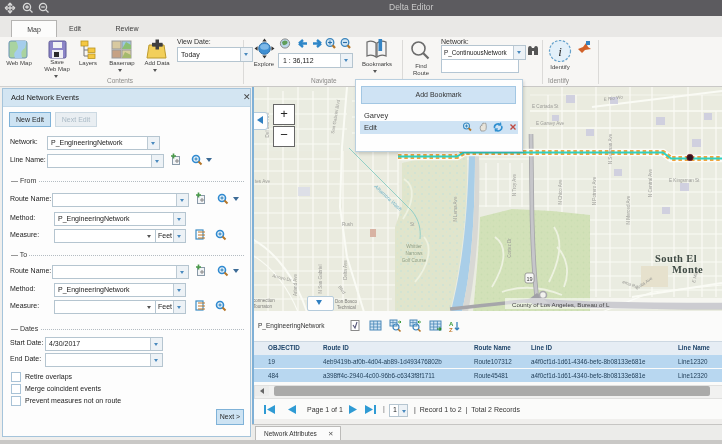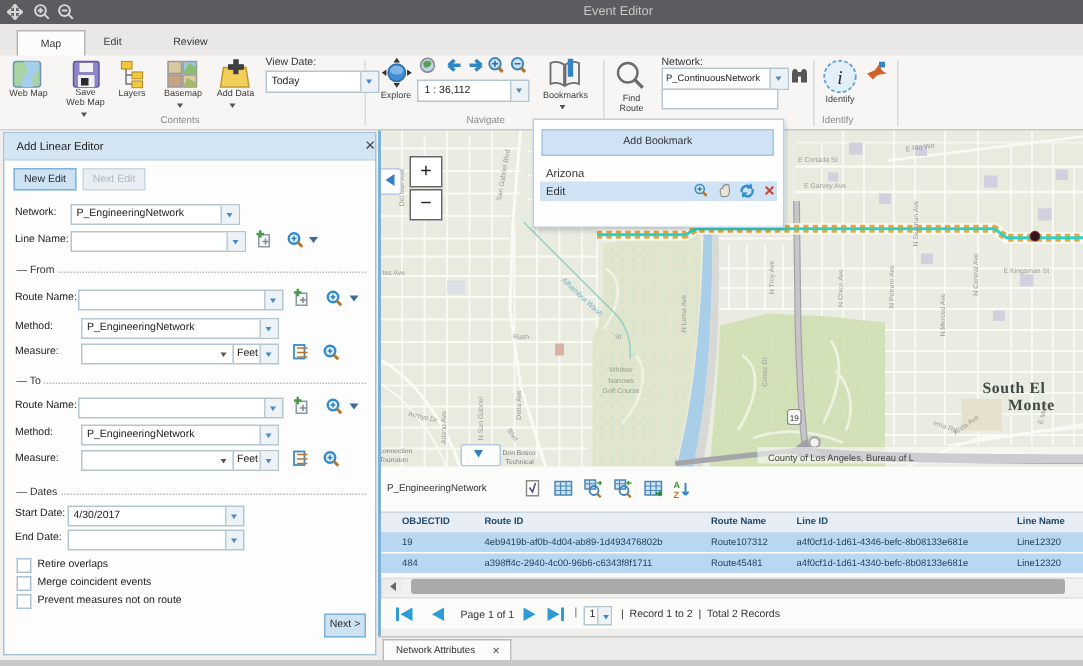--- a/index.html
+++ b/index.html
@@ -38,21 +38,21 @@
   .td{font-size:6.3px;color:#24425c;white-space:nowrap;}
   
   #btmbar{left:252px;top:424px;width:470px;height:16px;background:#ececea;border-top:1px solid #c6c5c3;}
   #btmtab{left:255px;top:426px;width:84px;height:14px;background:#fbfbfb;border:1px solid #bcbbb9;border-bottom:none;font-size:6.5px;color:#333;}
   svg{display:block;}
 </style>
 </head>
 <body>
 
 <div class="abs" id="titlebar"></div>
-<div class="abs" id="titletext">Event Editor</div>
+<div class="abs" id="titletext">Delta Editor</div>
 <svg class="abs" style="left:3px;top:1px" width="56" height="14" viewBox="0 0 56 14">
   <g stroke="#d8d8d8" stroke-width="1.3" fill="none">
     <path d="M7,2 L7,12 M2,7 L12,7"></path>
     <path d="M7,2 L5,4.5 M7,2 L9,4.5 M7,12 L5,9.5 M7,12 L9,9.5 M2,7 L4.5,5 M2,7 L4.5,9 M12,7 L9.5,5 M12,7 L9.5,9"></path>
     <circle cx="24" cy="6" r="3.6"></circle>
       <path d="M26.6,8.6 L29.5,11.5"></path>
       <path d="M22.2,6 L25.8,6 M24,4.2 L24,7.8"></path>
     <circle cx="40" cy="6" r="3.6"></circle>
       <path d="M42.6,8.6 L45.5,11.5"></path>
       <path d="M38.2,6 L41.8,6"></path>
@@ -185,21 +185,21 @@
   </svg>
   <div class="abs blabel" style="left:546px;top:64px;width:28px;">Identify</div>
   <svg class="abs" style="left:577px;top:41px;" width="15" height="13" viewBox="0 0 15 13">
     <path d="M1,8 L6,6 L9,2 L11,6 L14,8 L8,9 L5,12 Z" fill="#d2622a"></path>
     <rect x="9" y="0" width="4" height="4" fill="#3584c4"></rect>
   </svg>
 </div>
 
 <div class="abs" id="panel">
   <div class="abs" id="panelhead"></div>
-  <div class="abs" style="left:8px;top:4px;font-size:7.5px;color:#222;">Add Linear Editor</div>
+  <div class="abs" style="left:8px;top:4px;font-size:7.5px;color:#222;">Add Network Events</div>
   <div class="abs" style="left:240px;top:3px;font-size:9px;color:#444;">✕</div>
   <div class="abs btn" style="left:6px;top:23px;width:40px;height:13px;line-height:13px;background:#cde3f3;border:1px solid #7fb2d8;">New Edit</div>
   <div class="abs btn" style="left:52px;top:23px;width:40px;height:13px;line-height:13px;background:#e9eef2;border:1px solid #ccd9e2;color:#a9b9c5;">Next Edit</div>
   <div id="panelrows">
 
     <div class="abs fl" style="left:7px;top:49px;">Network:</div>
     <div class="abs combo" style="left:44px;top:47px;width:111px;height:12px;">
         <span class="abs" style="left:3px;top:2px;font-size:7px;color:#222;">P_EngineeringNetwork</span>
         <span class="ar"></span>
       </div>
@@ -562,21 +562,21 @@
   <div class="abs" style="left:383px;top:405px;font-size:7px;color:#666;">|</div>
   <div class="abs combo" style="left:389px;top:404px;width:17px;height:11px;">
       <span class="abs" style="left:3px;top:1px;font-size:7px;color:#222;">1</span>
       <span class="ar" style="width:8px;"></span>
     </div>
   <div class="abs" style="left:414px;top:406px;font-size:7px;color:#333;">|&nbsp;&nbsp;Record 1 to 2&nbsp;&nbsp;|&nbsp;&nbsp;Total 2 Records</div>
 </div>
 
 <div class="abs" id="popup">
   <div class="abs" style="left:5px;top:6px;width:153px;height:16px;background:#cfe3f4;border:1px solid #a3c7e3;font-size:7px;color:#333;text-align:center;line-height:16px;">Add Bookmark</div>
-  <div class="abs" style="left:8px;top:31px;font-size:7.5px;color:#333;">Arizona</div>
+  <div class="abs" style="left:8px;top:31px;font-size:7.5px;color:#333;">Garvey</div>
   <div class="abs" style="left:4px;top:41px;width:158px;height:13px;background:#cfe3f4;"></div>
   <div class="abs" style="left:8px;top:43px;font-size:7.5px;color:#333;">Edit</div>
   <svg class="abs" style="left:106px;top:42px;" width="54" height="11" viewBox="0 0 54 11">
     <g>
         <circle cx="4.5" cy="4" r="3" fill="#d6eaf6" stroke="#3b8cc4" stroke-width="1.1"></circle>
         <path d="M6.6,6.1 L9,8.5" stroke="#b5762a" stroke-width="1.8"></path>
         <path d="M3,4 L6,4 M4.5,2.5 L4.5,5.5" stroke="#2a7fb8" stroke-width=".9"></path>
       </g>
     <g transform="translate(16,0)">
         <path d="M3,9 Q1.5,6 2.5,4 Q3,3 4,3.6 L4,2 Q4.5,1 5.2,1.8 L5.5,1 Q6.2,.5 6.7,1.4 L7,1 Q7.8,.8 8,2 L8.3,5 Q8.5,8 6.5,9 Z" fill="#e8e4da" stroke="#8a8a88" stroke-width=".7"></path>

